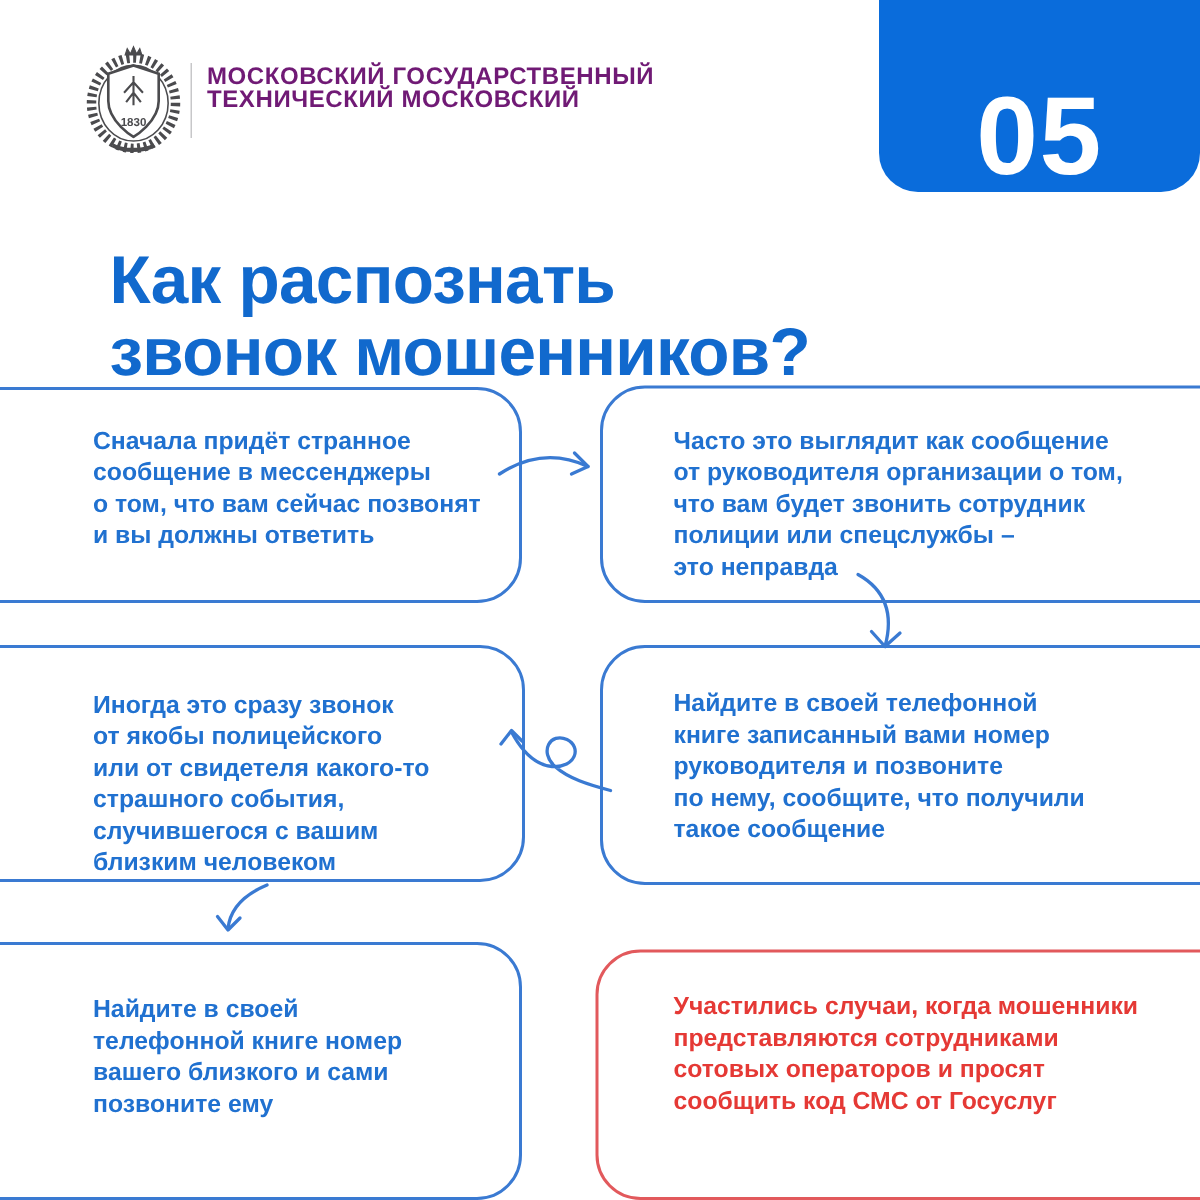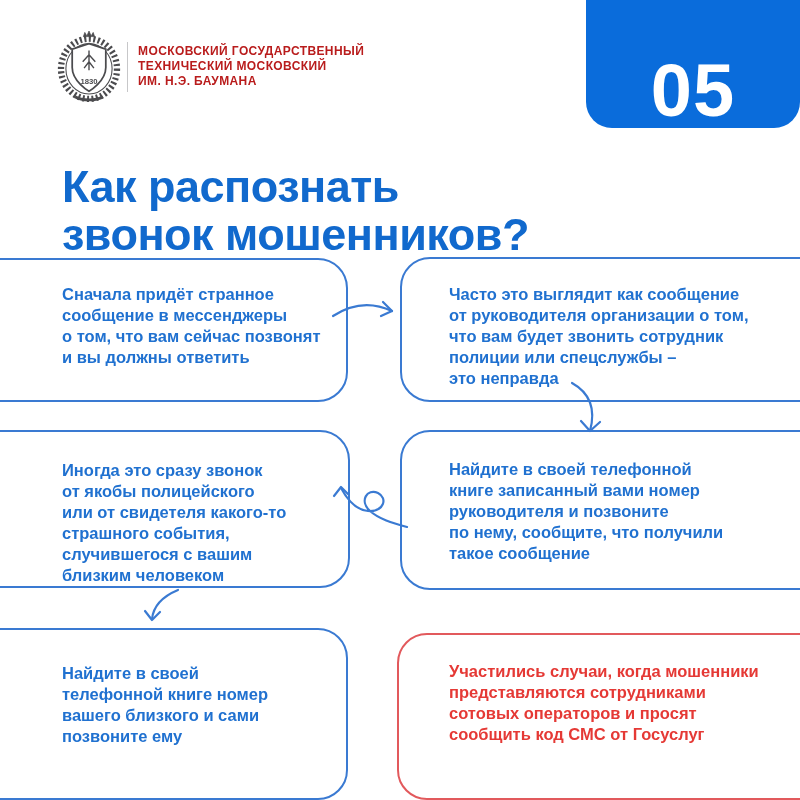--- a/index.html
+++ b/index.html
@@ -20,22 +20,22 @@
 
   
   .logo-block { position: absolute; left: 54px; top: 28px; display: flex; align-items: center; }
   .emblem { width: 70px; height: 76px; }
   .logo-divider {
     position: absolute; left: 73px; top: 14px;
     width: 1px; height: 50px; background: #c7c7c9;
   }
   .uni-name {
     position: absolute; left: 84px; top: 16px;
-    font-size: 12px; font-weight: 700; line-height: 15px;
-    letter-spacing: 0.4px; color: #b91c1c; white-space: nowrap;
+    font-size: 16px; font-weight: 700; line-height: 15px;
+    letter-spacing: 0.4px; color: #701a75; white-space: nowrap;
   }
 
   
   .number-box {
     position: absolute; left: 586px; top: 0; width: 214px; height: 128px;
     border-radius: 0 0 26px 26px;
     display: flex; justify-content: center; align-items: flex-end;
   }
   .number-box span {
     color: #ffffff; font-size: 74px; font-weight: 600; line-height: 0.95;
@@ -81,29 +81,28 @@
         <path d="M50 20 L74 28 L74 54 C74 74 50 88 50 88 C50 88 26 74 26 54 L26 28 Z" fill="#ffffff" stroke-width="2.5"></path>
         <path d="M50 30 L50 58 M50 36 L41 46 M50 36 L59 46 M50 46 L43 55 M50 46 L57 55" stroke-width="2"></path>
         <path d="M30 96 C40 102 60 102 70 96" stroke-width="4"></path>
       </g>
       <text x="50" y="78" text-anchor="middle" font-size="11" font-weight="bold" fill="#4b4b4e">1830</text>
     </svg>
     <div class="logo-divider"></div>
     <div class="uni-name">
       <div>МОСКОВСКИЙ ГОСУДАРСТВЕННЫЙ</div>
       <div>ТЕХНИЧЕСКИЙ МОСКОВСКИЙ</div>
-      <div>ИМ. Н.Э. БАУМАНА</div>
     </div>
   </div>
 
   <div class="number-box" style="background: rgb(10, 108, 219);">
     <span>05</span>
   </div>
 
-  <h1 class="page-title" style="color: rgb(17, 105, 205);">Как распознать
+  <h1 class="page-title" style="color: rgb(17, 105, 205); margin-left: 11px;">Как распознать
 звонок мошенников?</h1>
 
   <div class="step s1" style="color: rgb(32, 113, 208); border-color: rgb(58, 122, 210);">Сначала придёт странное
 сообщение в мессенджеры
 о том, что вам сейчас позвонят
 и вы должны ответить</div>
   <div class="step s2" style="color: rgb(32, 113, 208); border-color: rgb(58, 122, 210);">Часто это выглядит как сообщение
 от руководителя организации о том,
 что вам будет звонить сотрудник
 полиции или спецслужбы –

